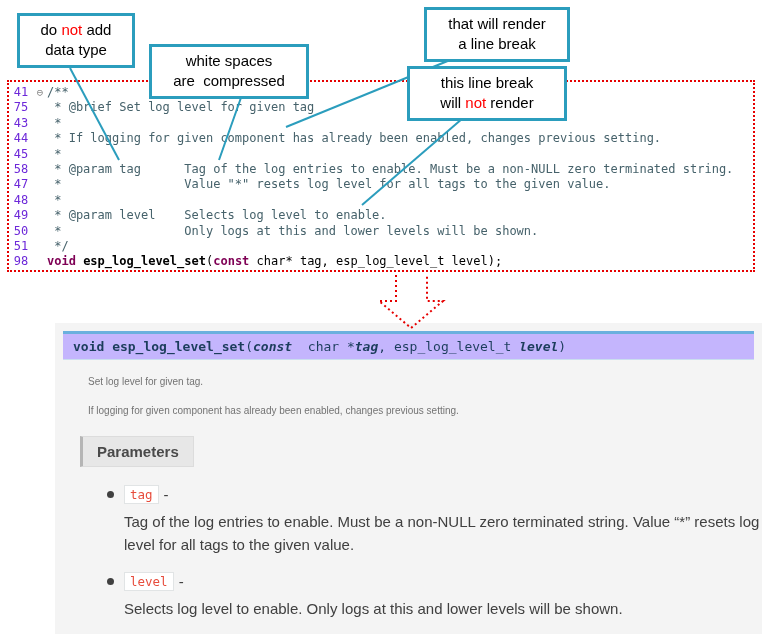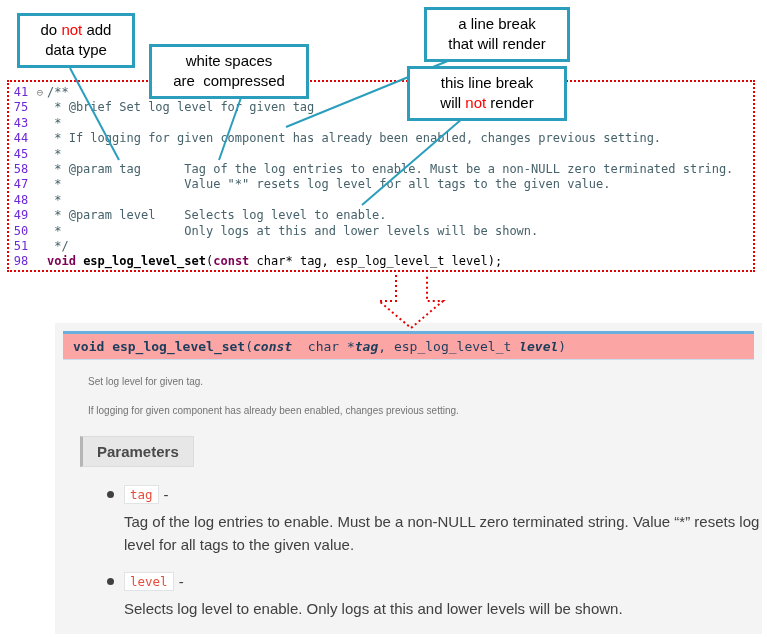--- a/index.html
+++ b/index.html
@@ -68,21 +68,21 @@
   
   .docs {
     position: absolute; left: 55px; top: 323px;
     width: 707px; height: 311px;
     background: #f4f4f4;
     z-index: 1;
     overflow: hidden;
   }
   .sig {
     margin: 8px 8px 0 8px;
-    background: #fca5a5;
+    background: #c4b5fd;
     border-top: 3px solid #6ab0de;
     border-bottom: 1px solid #cadeef;
     padding: 5px 10px;
     font-family: "DejaVu Sans Mono", monospace;
     font-size: 13px;
     color: #1c3d5c;
     white-space: pre;
   }
   .sig .kw   { font-weight: bold; }
   .sig .kwi  { font-weight: bold; font-style: italic; }
@@ -145,22 +145,22 @@
 
   <div class="callout c0">
       <div class="callout-line"><span>do </span><span class="red">not</span><span> add</span></div>
       <div class="callout-line"><span>data type</span></div>
     </div>
   <div class="callout c1">
       <div class="callout-line"><span>white spaces</span></div>
       <div class="callout-line"><span>are  compressed</span></div>
     </div>
   <div class="callout c2">
+      <div class="callout-line"><span>that will render</span></div>
       <div class="callout-line"><span>a line break</span></div>
-      <div class="callout-line"><span>that will render</span></div>
     </div>
   <div class="callout c3">
       <div class="callout-line"><span>this line break</span></div>
       <div class="callout-line"><span>will </span><span class="red">not</span><span> render</span></div>
     </div>
 
   <div class="code-box">
     <div id="code-lines">
         <div class="code-row"><span class="lnum">41</span><span class="fold">⊖</span><span class="ctext"><span class="tok-comment">/**</span></span></div>
         <div class="code-row"><span class="lnum">75</span><span class="fold"></span><span class="ctext"><span class="tok-comment"> * @brief Set log level for given tag</span></span></div>

